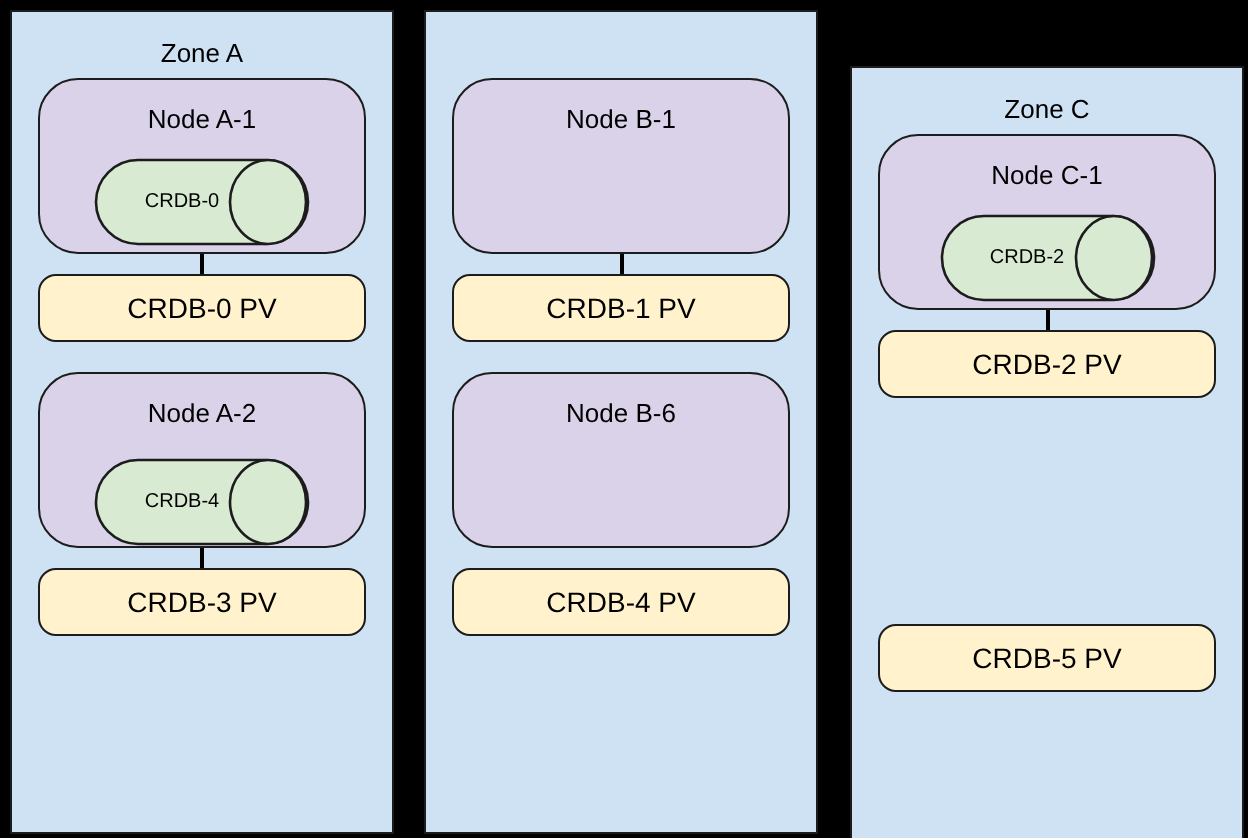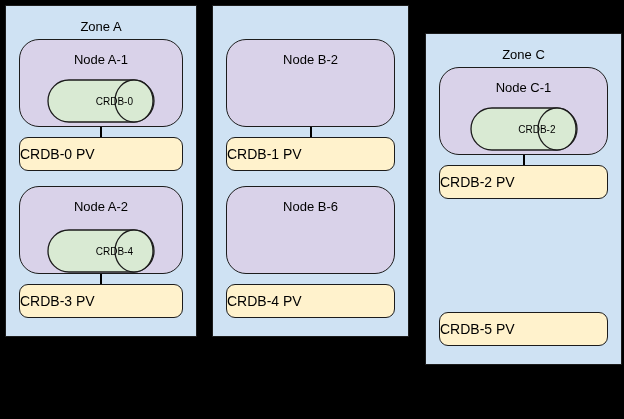--- a/index.html
+++ b/index.html
@@ -12,21 +12,21 @@
     width: 624px;
     height: 419px;
     background: var(--bg, #000000);
     font-family: "Liberation Sans", sans-serif;
     color: var(--text, #000000);
     overflow: hidden;
   }
   .zone {
     position: absolute;
     top: 5px;
-    height: 332px;
+    height: 412px;
     background: var(--zone-fill, #cfe2f3);
     border: 1px solid var(--border, #1c1c1c);
     box-sizing: border-box;
     text-decoration: underline;
   }
   .zone-title {
     position: absolute;
     top: 13px;
     left: 0;
     width: 100%;
@@ -69,21 +69,21 @@
     fill: var(--cyl-fill, #d9ead3);
     stroke: var(--border, #1c1c1c);
     stroke-width: 1.3;
   }
   .cyl-label {
     position: absolute;
     top: 50%;
     transform: translateY(-50%);
     left: 2px;
     width: 84px;
-    text-align: right;
+    text-align: center;
     font-size: 10px;
   }
   .connector {
     position: absolute;
     left: 50%;
     margin-left: -1px;
     width: 2px;
     background: #000;
   }
   .connector-1 { top: 121px; height: 10px; }
@@ -92,21 +92,21 @@
     position: absolute;
     left: 13px;
     right: 13px;
     height: 34px;
     background: var(--pv-fill, #fff2cc);
     border: 1px solid var(--border, #1c1c1c);
     border-radius: 9px;
     box-sizing: border-box;
     display: flex;
     align-items: center;
-    justify-content: flex-start;
+    justify-content: center;
     font-size: 14px;
   }
   .pv-1 { top: 131px; }
   .pv-2 { top: 278px; }
 </style>
 </head>
 <body>
 
 <div id="canvas">
 
@@ -140,21 +140,21 @@
     </div>
     <div class="connector connector-2"></div>
     <div class="pv pv-2">
       <span>CRDB-3 PV</span>
     </div>
   </div>
 
   <div class="zone" style="left:212px; width:197px;">
 
     <div class="node node-1">
-      <div class="node-title">Node B-2</div>
+      <div class="node-title">Node B-1</div>
     </div>
     <div class="connector connector-1"></div>
     <div class="pv pv-1">
       <span>CRDB-1 PV</span>
     </div>
 
     <div class="node node-2">
       <div class="node-title">Node B-6</div>
     </div>
     <div class="pv pv-2">

